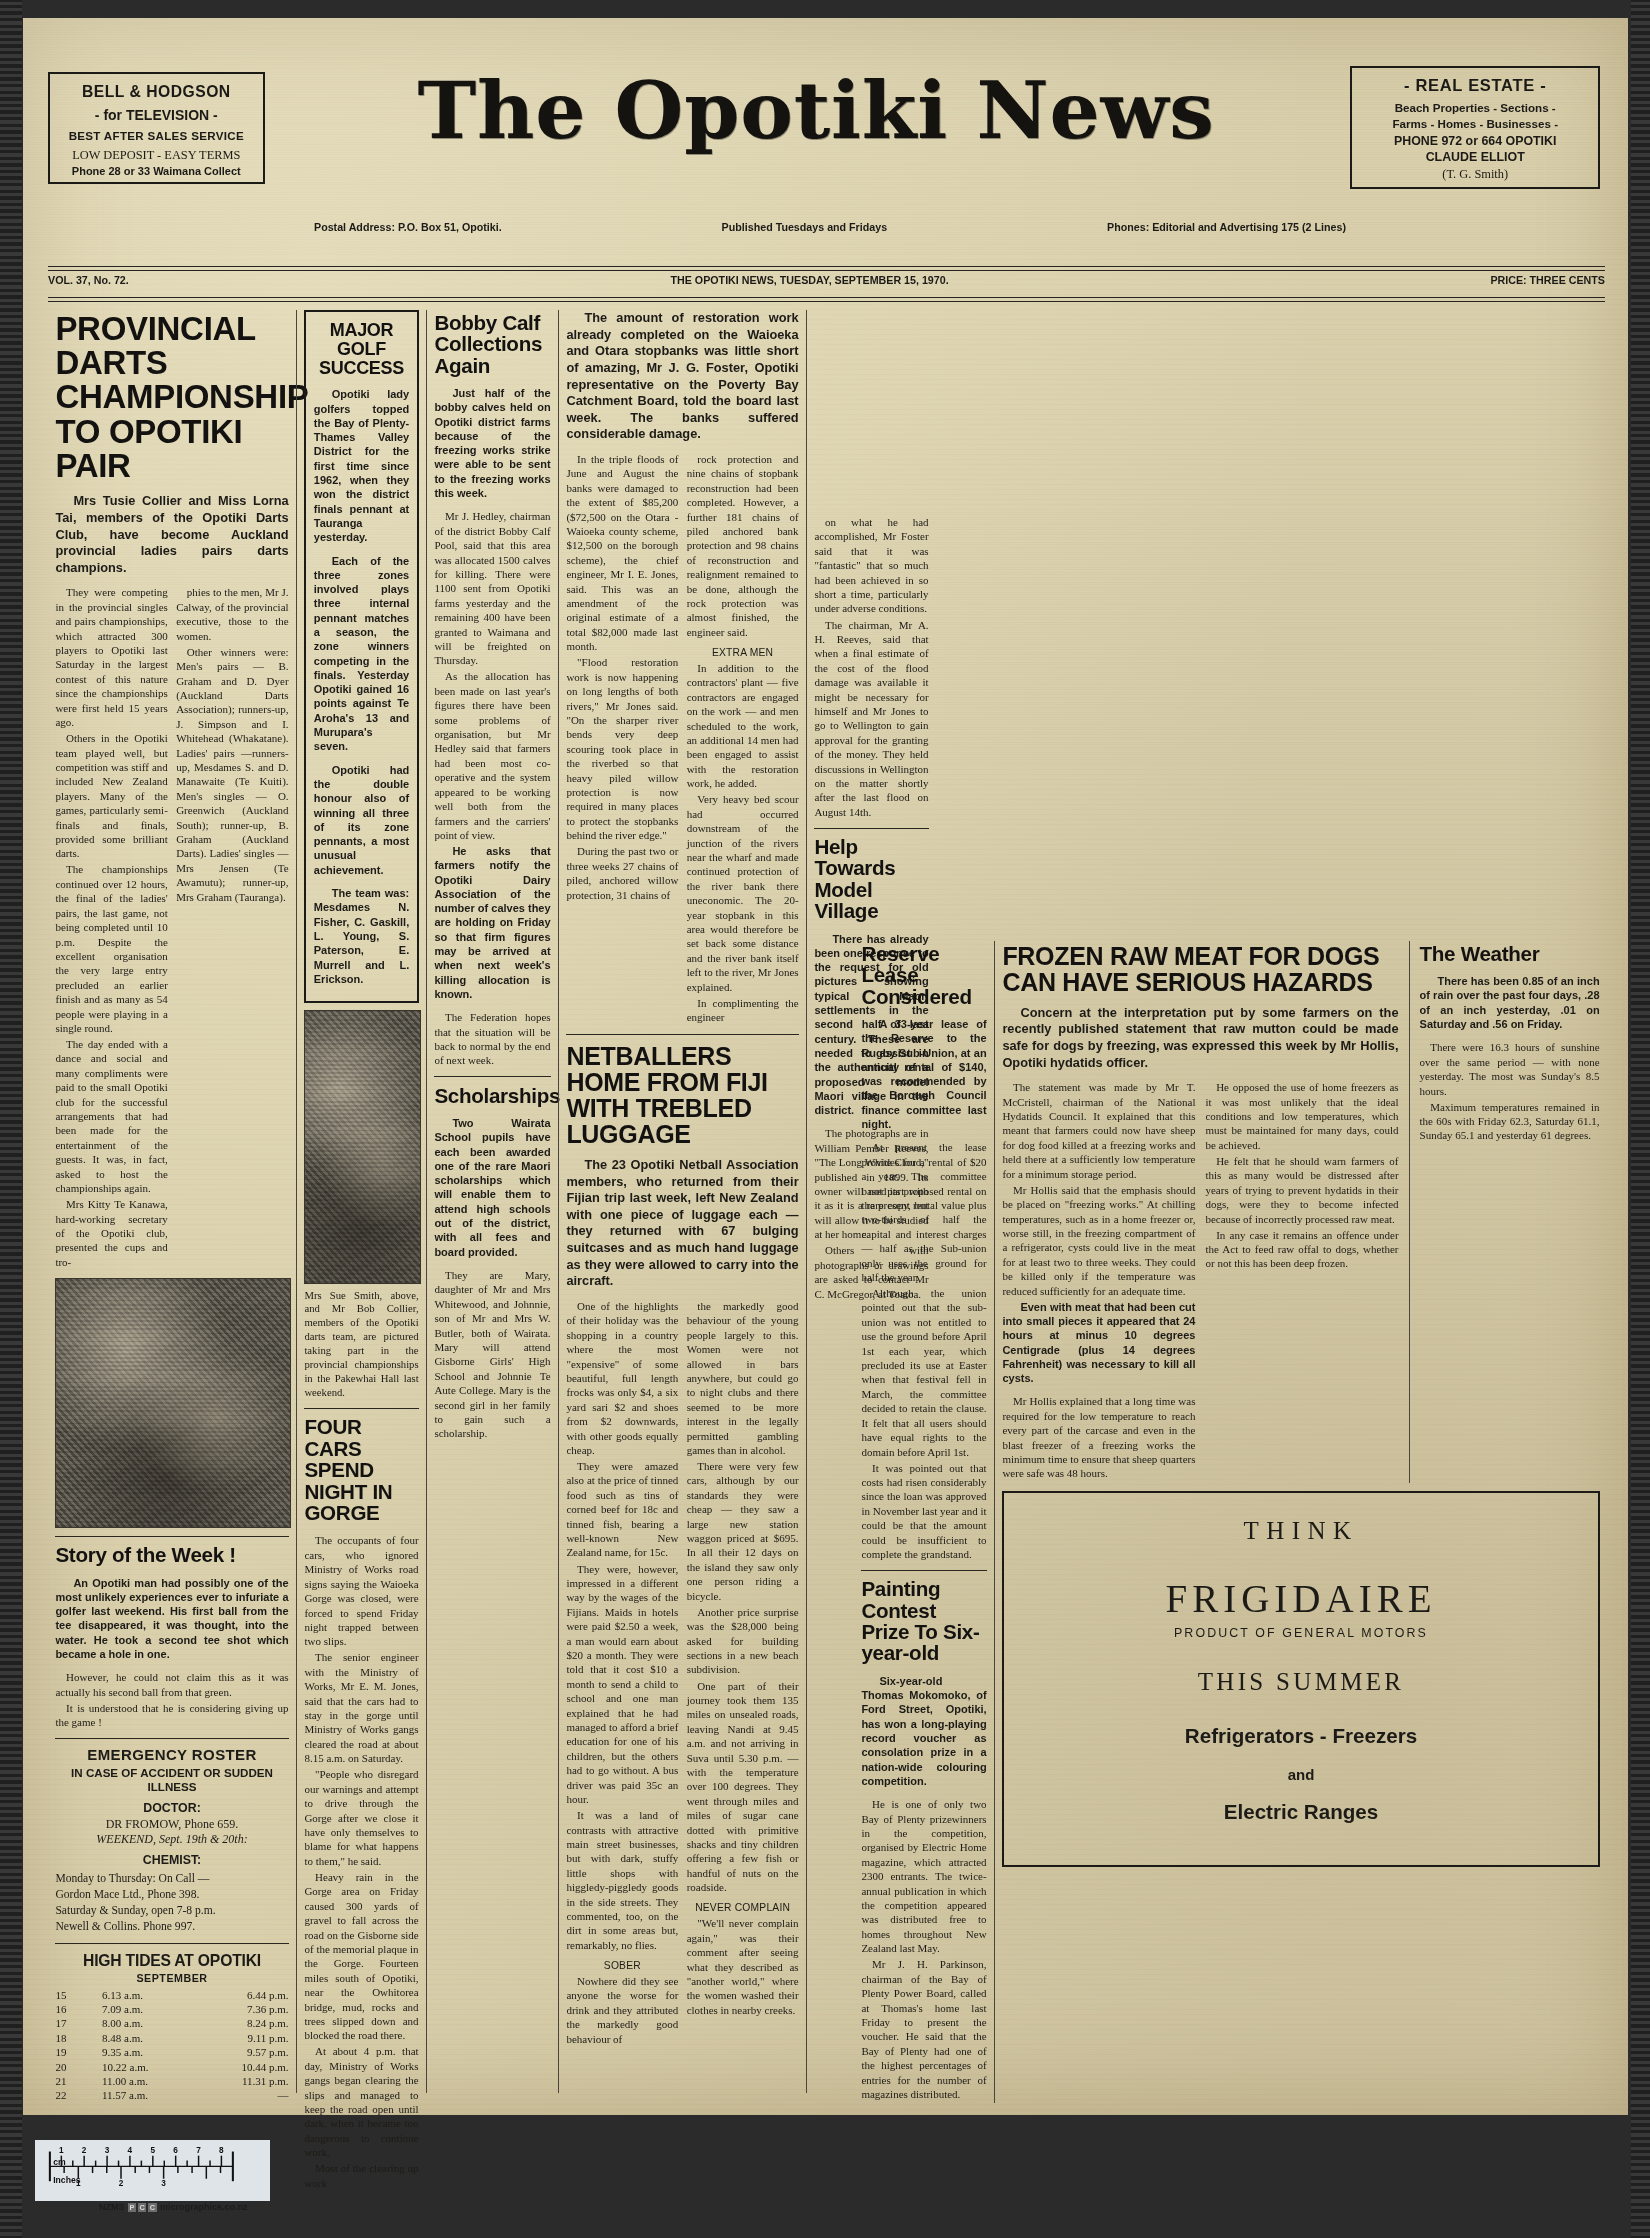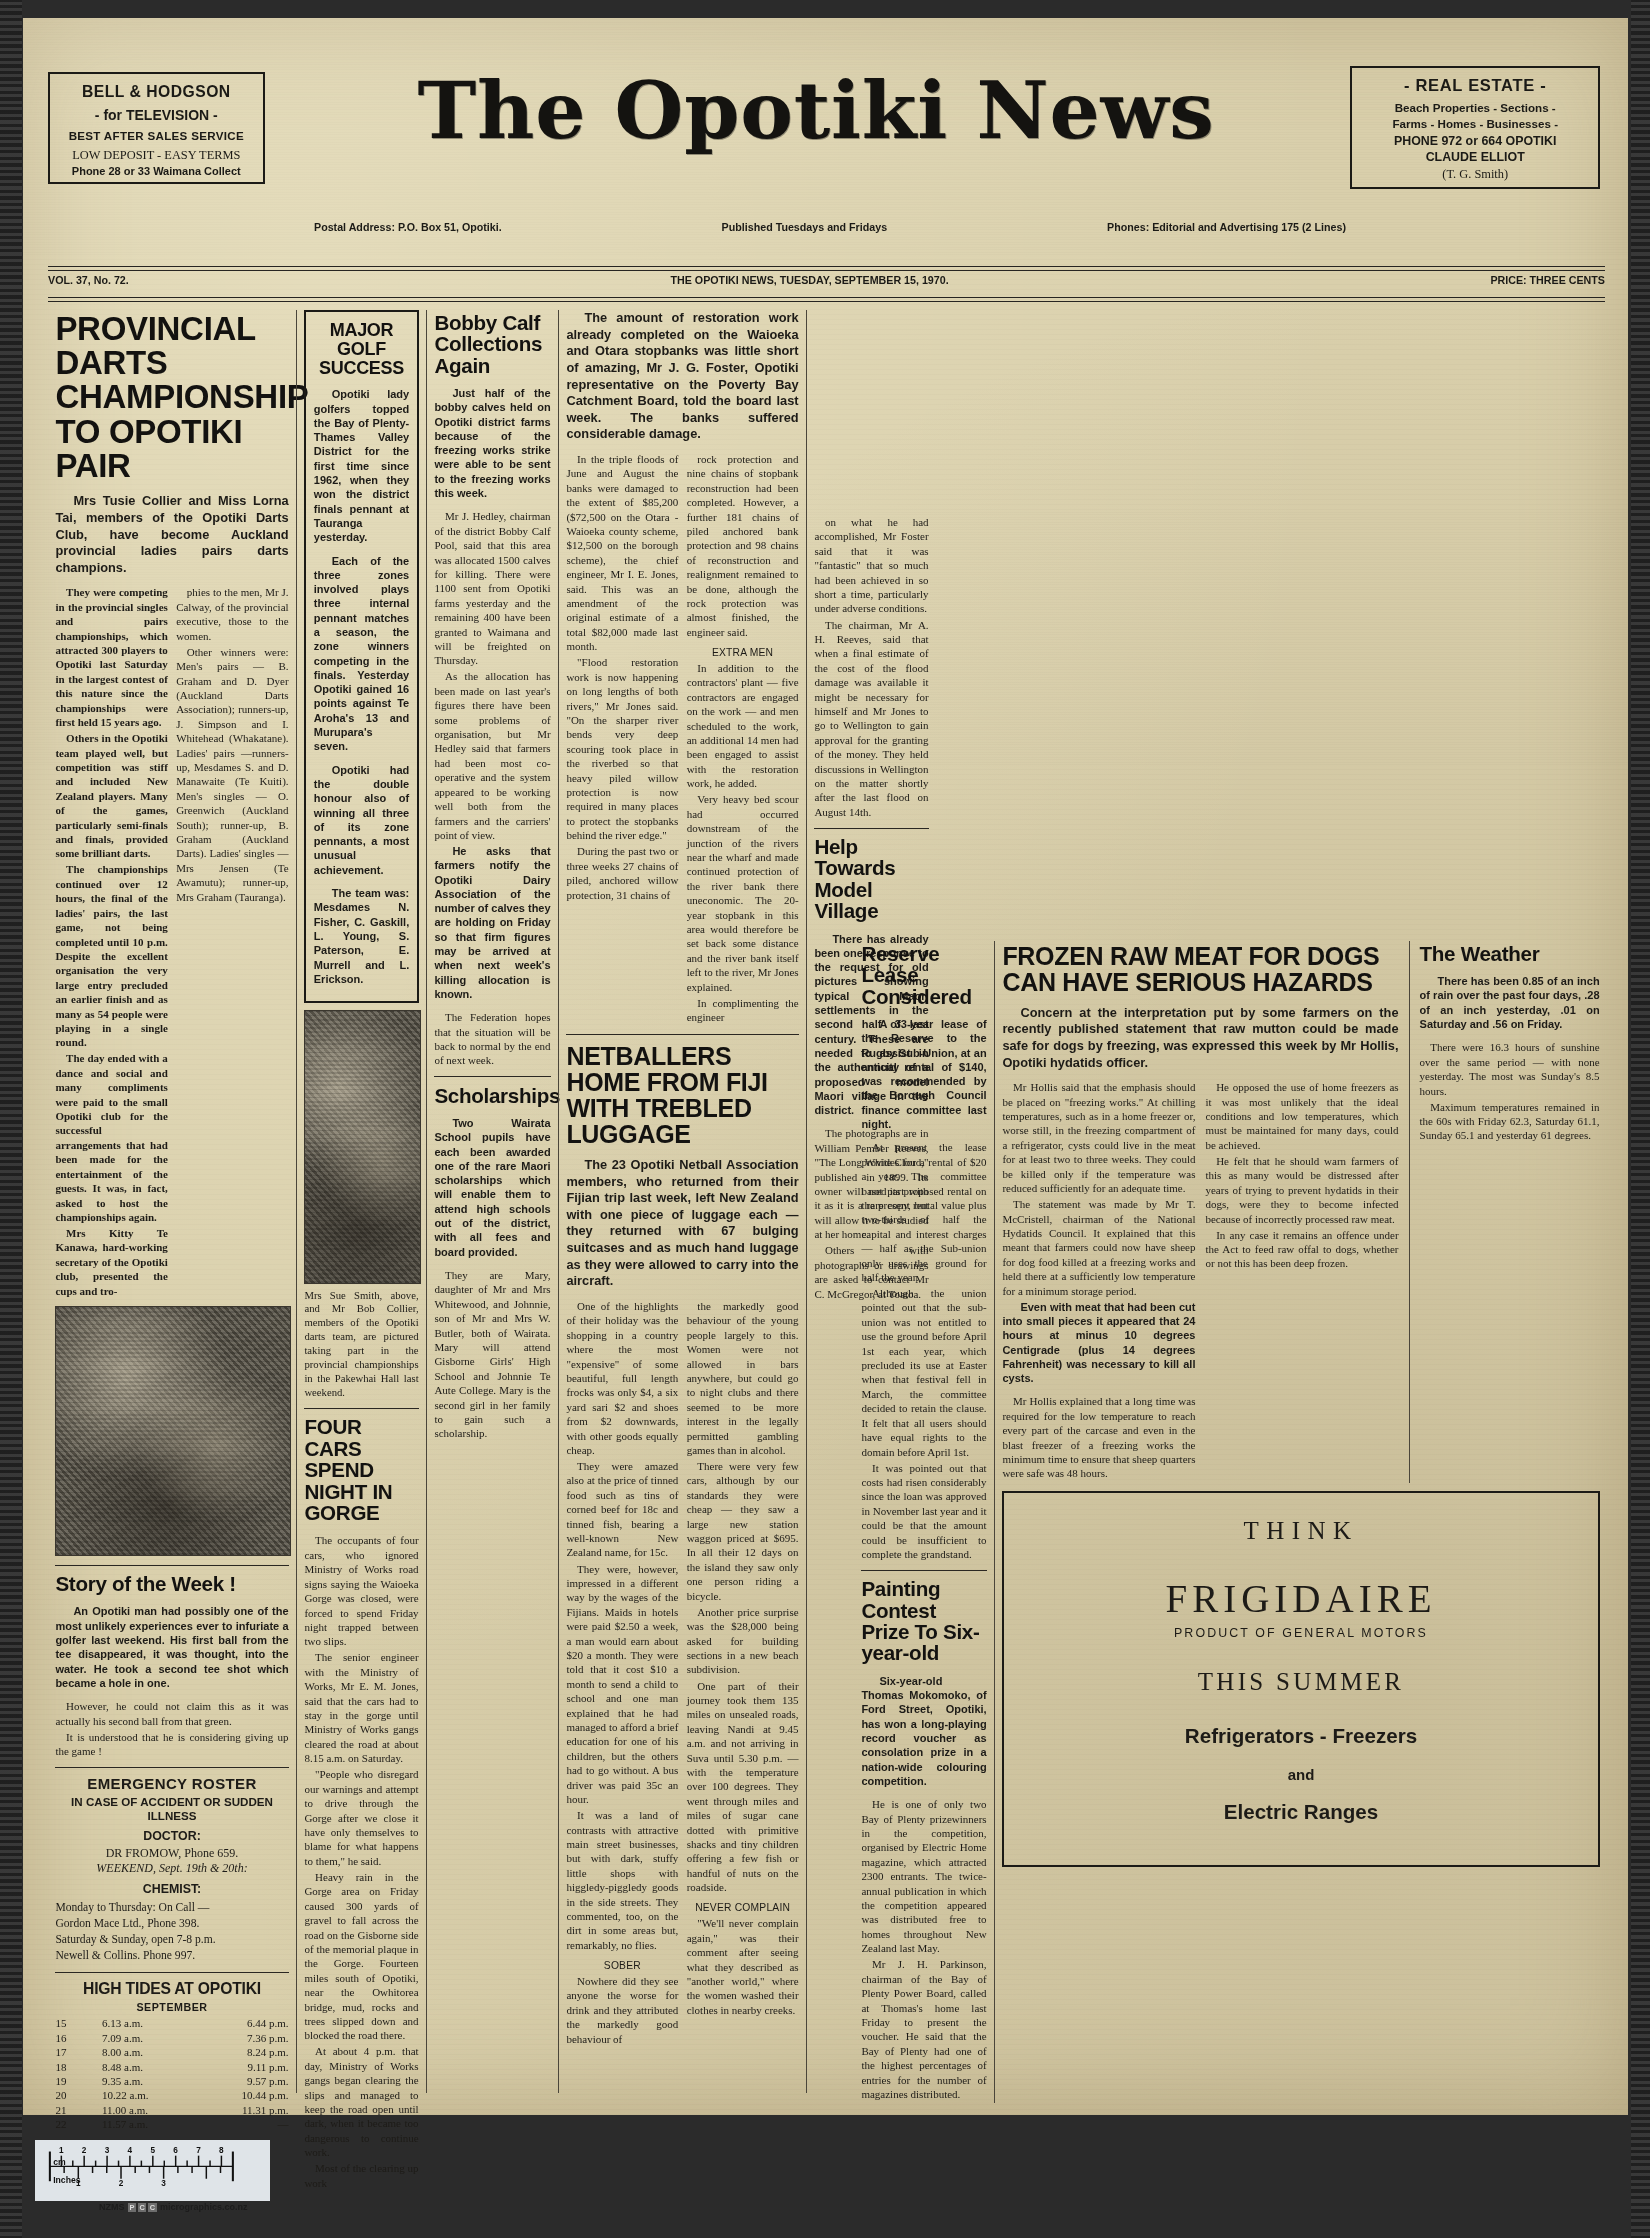--- a/index.html
+++ b/index.html
@@ -174,21 +174,21 @@
   </div>
   <div class="rule-bot"></div>
 
   <div class="grid">
 
     <div class="col c1">
       <h1 class="hl hl-xl">PROVINCIAL DARTS CHAMPIONSHIP TO OPOTIKI PAIR</h1>
       <p class="lede">Mrs Tusie Collier and Miss Lorna Tai, members of the Opotiki Darts Club, have become Auckland provincial ladies pairs darts champions.</p>
 
       <div style="display:flex;gap:8.3px;">
-        <div style="width:50%;font-weight:bold;">
+        <div style="width:50%;">
           <p class="bd">They were competing in the provincial singles and pairs championships, which attracted 300 players to Opotiki last Saturday in the largest contest of this nature since the championships were first held 15 years ago.</p>
           <p class="bd">Others in the Opotiki team played well, but competition was stiff and included New Zealand players. Many of the games, particularly semi-finals and finals, provided some brilliant darts.</p>
           <p class="bd">The championships continued over 12 hours, the final of the ladies' pairs, the last game, not being completed until 10 p.m. Despite the excellent organisation the very large entry precluded an earlier finish and as many as 54 people were playing in a single round.</p>
           <p class="bd">The day ended with a dance and social and many compliments were paid to the small Opotiki club for the successful arrangements that had been made for the entertainment of the guests. It was, in fact, asked to host the championships again.</p>
           <p class="bd">Mrs Kitty Te Kanawa, hard-working secretary of the Opotiki club, presented the cups and tro-</p>
         </div>
         <div style="width:50%;">
           <p class="bd">phies to the men, Mr J. Calway, of the provincial executive, those to the women.</p>
           <p class="bd">Other winners were: Men's pairs — B. Graham and D. Dyer (Auckland Darts Association); runners-up, J. Simpson and I. Whitehead (Whakatane). Ladies' pairs —runners-up, Mesdames S. and D. Manawaite (Te Kuiti). Men's singles — O. Greenwich (Auckland South); runner-up, B. Graham (Auckland Darts). Ladies' singles — Mrs Jensen (Te Awamutu); runner-up, Mrs Graham (Tauranga).</p>
         </div>
@@ -375,22 +375,22 @@
         <p class="bd">Mr J. H. Parkinson, chairman of the Bay of Plenty Power Board, called at Thomas's home last Friday to present the voucher. He said that the Bay of Plenty had one of the highest percentages of entries for the number of magazines distributed.</p>
       </div>
 
       <div style="width:613px;padding:0 7.4px;box-sizing:border-box;border-left:0.8px solid #4a453a;">
         <div style="display:flex;">
           <div style="width:417px;padding-right:10px;box-sizing:border-box;">
             <h1 class="hl hl-lg">FROZEN RAW MEAT FOR DOGS CAN HAVE SERIOUS HAZARDS</h1>
             <p class="lede">Concern at the interpretation put by some farmers on the recently published statement that raw mutton could be made safe for dogs by freezing, was expressed this week by Mr Hollis, Opotiki hydatids officer.</p>
             <div style="display:flex;gap:10px;">
               <div style="width:50%;">
+                <p class="bd">The statement was made by Mr T. McCristell, chairman of the National Hydatids Council. It explained that this meant that farmers could now have sheep for dog food killed at a freezing works and held there at a sufficiently low temperature for a minimum storage period.</p>
                 <p class="bd">Mr Hollis said that the emphasis should be placed on "freezing works." At chilling temperatures, such as in a home freezer or, worse still, in the freezing compartment of a refrigerator, cysts could live in the meat for at least two to three weeks. They could be killed only if the temperature was reduced sufficiently for an adequate time.</p>
-                <p class="bd">The statement was made by Mr T. McCristell, chairman of the National Hydatids Council. It explained that this meant that farmers could now have sheep for dog food killed at a freezing works and held there at a sufficiently low temperature for a minimum storage period.</p>
                 <p class="lede lede-sm">Even with meat that had been cut into small pieces it appeared that 24 hours at minus 10 degrees Centigrade (plus 14 degrees Fahrenheit) was necessary to kill all cysts.</p>
                 <p class="bd">Mr Hollis explained that a long time was required for the low temperature to reach every part of the carcase and even in the blast freezer of a freezing works the minimum time to ensure that sheep quarters were safe was 48 hours.</p>
               </div>
               <div style="width:50%;">
                 <p class="bd">He opposed the use of home freezers as it was most unlikely that the ideal conditions and low temperatures, which must be maintained for many days, could be achieved.</p>
                 <p class="bd">He felt that he should warn farmers of this as many would be distressed after years of trying to prevent hydatids in their dogs, were they to become infected because of incorrectly processed raw meat.</p>
                 <p class="bd">In any case it remains an offence under the Act to feed raw offal to dogs, whether or not this has been deep frozen.</p>
               </div>
             </div>
           </div>

